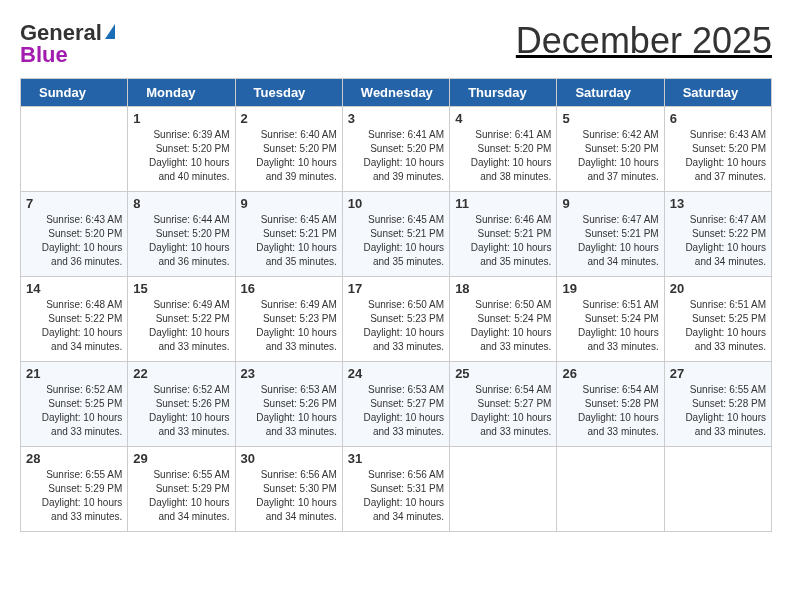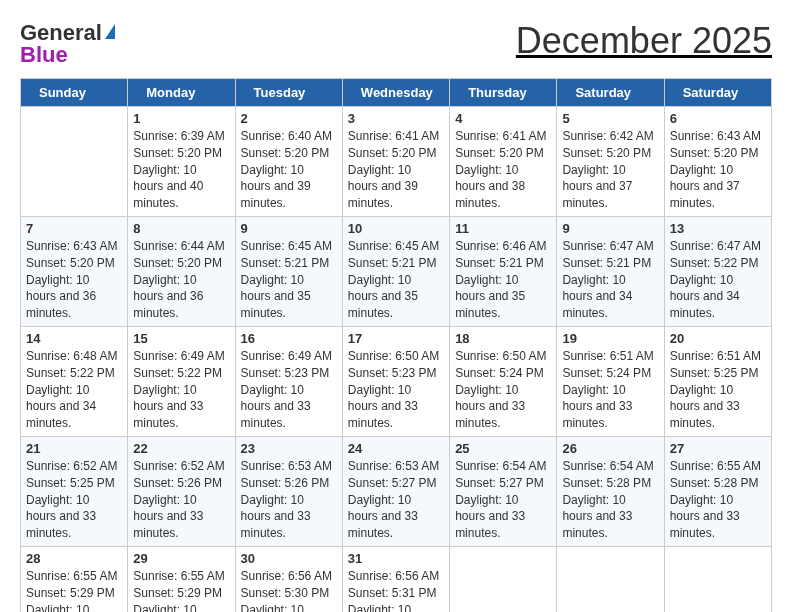--- a/index.html
+++ b/index.html
@@ -60,22 +60,23 @@
       color: #333;
       height: 85px;
     }
     .day-num {
       font-size: 13px;
       font-weight: bold;
       display: block;
       margin-bottom: 2px;
     }
     .cell-info {
-      font-size: 12px;
+      font-size: 10px;
       line-height: 1.4;
+      text-align: right;
     }
     tr:nth-child(even) td { background: #f5f8fc; }
     tr:nth-child(odd) td { background: #fff; }
     .empty-cell { background: #fff !important; }
   </style>
 </head>
 <body>
 
 <div class="header">
   <div class="logo">

